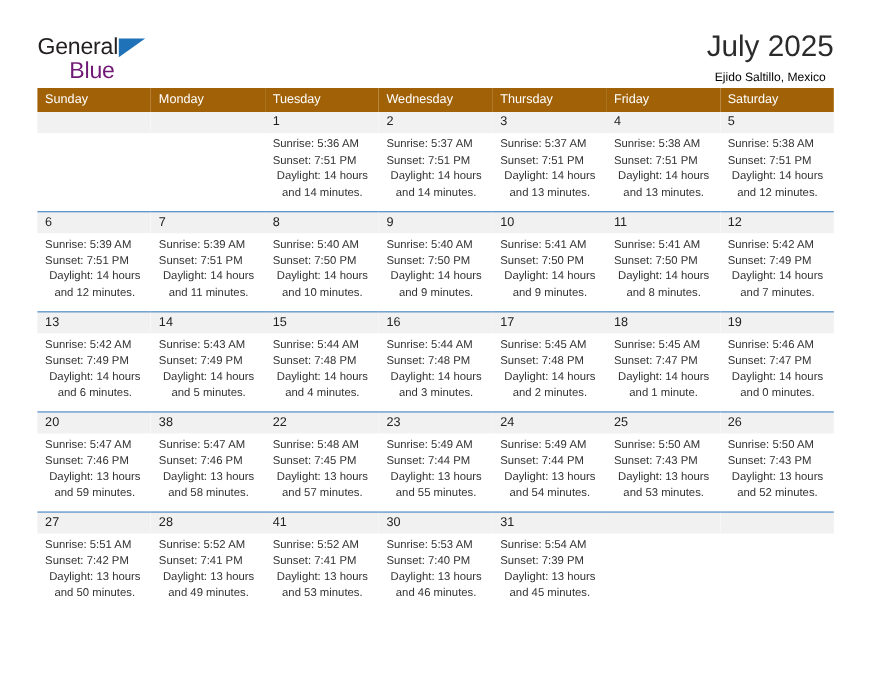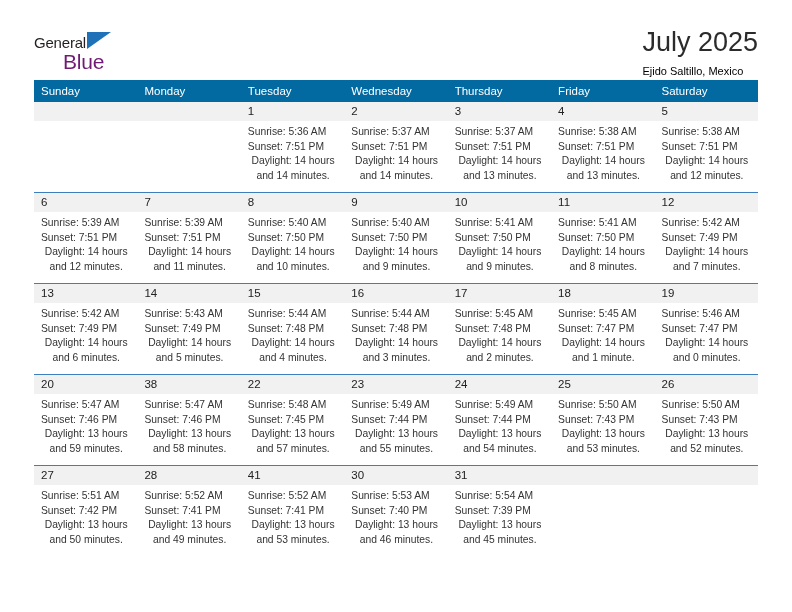--- a/index.html
+++ b/index.html
@@ -35,21 +35,21 @@
     position: relative;
     width: 120px;
     padding-top: 4px;
   }
   .logo-row1 {
     display: flex;
     align-items: flex-end;
     line-height: 1;
   }
   .logo-general {
-    font-size: 15px;
+    font-size: 21px;
     color: #231f20;
     letter-spacing: -0.2px;
     text-align: center;
   }
   .logo-tri {
     width: 0;
     height: 0;
     border-left: 24px solid #1f72b8;
     border-bottom: 17px solid transparent;
     margin-left: 1px;
@@ -57,21 +57,21 @@
   }
   .logo-blue {
     font-size: 21px;
     color: #701a75;
     line-height: 1;
     margin-top: 1px;
     margin-left: 29px;
     letter-spacing: -0.2px;
   }
   .title-block {
-    text-align: left;
+    text-align: center;
     padding-top: 0px;
   }
   .cal-title {
     font-size: 27px;
     color: #2b2b2b;
     line-height: 1.05;
     font-weight: normal;
     margin: 0;
   }
   .cal-subtitle {
@@ -83,21 +83,21 @@
   
   .calendar {
     width: 724px;
     border-collapse: collapse;
     table-layout: fixed;
     margin-top: 8px;
   }
   .calendar col { width: 103.42px; }
 
   .calendar thead th {
-    background: #0369a1;
+    background: #a16207;
     color: #ffffff;
     font-size: 11.5px;
     font-weight: normal;
     text-align: left;
     padding: 5px 0 5px 7px;
     height: 12px;
     vertical-align: middle;
   }
 
   .calendar tbody tr.week {

